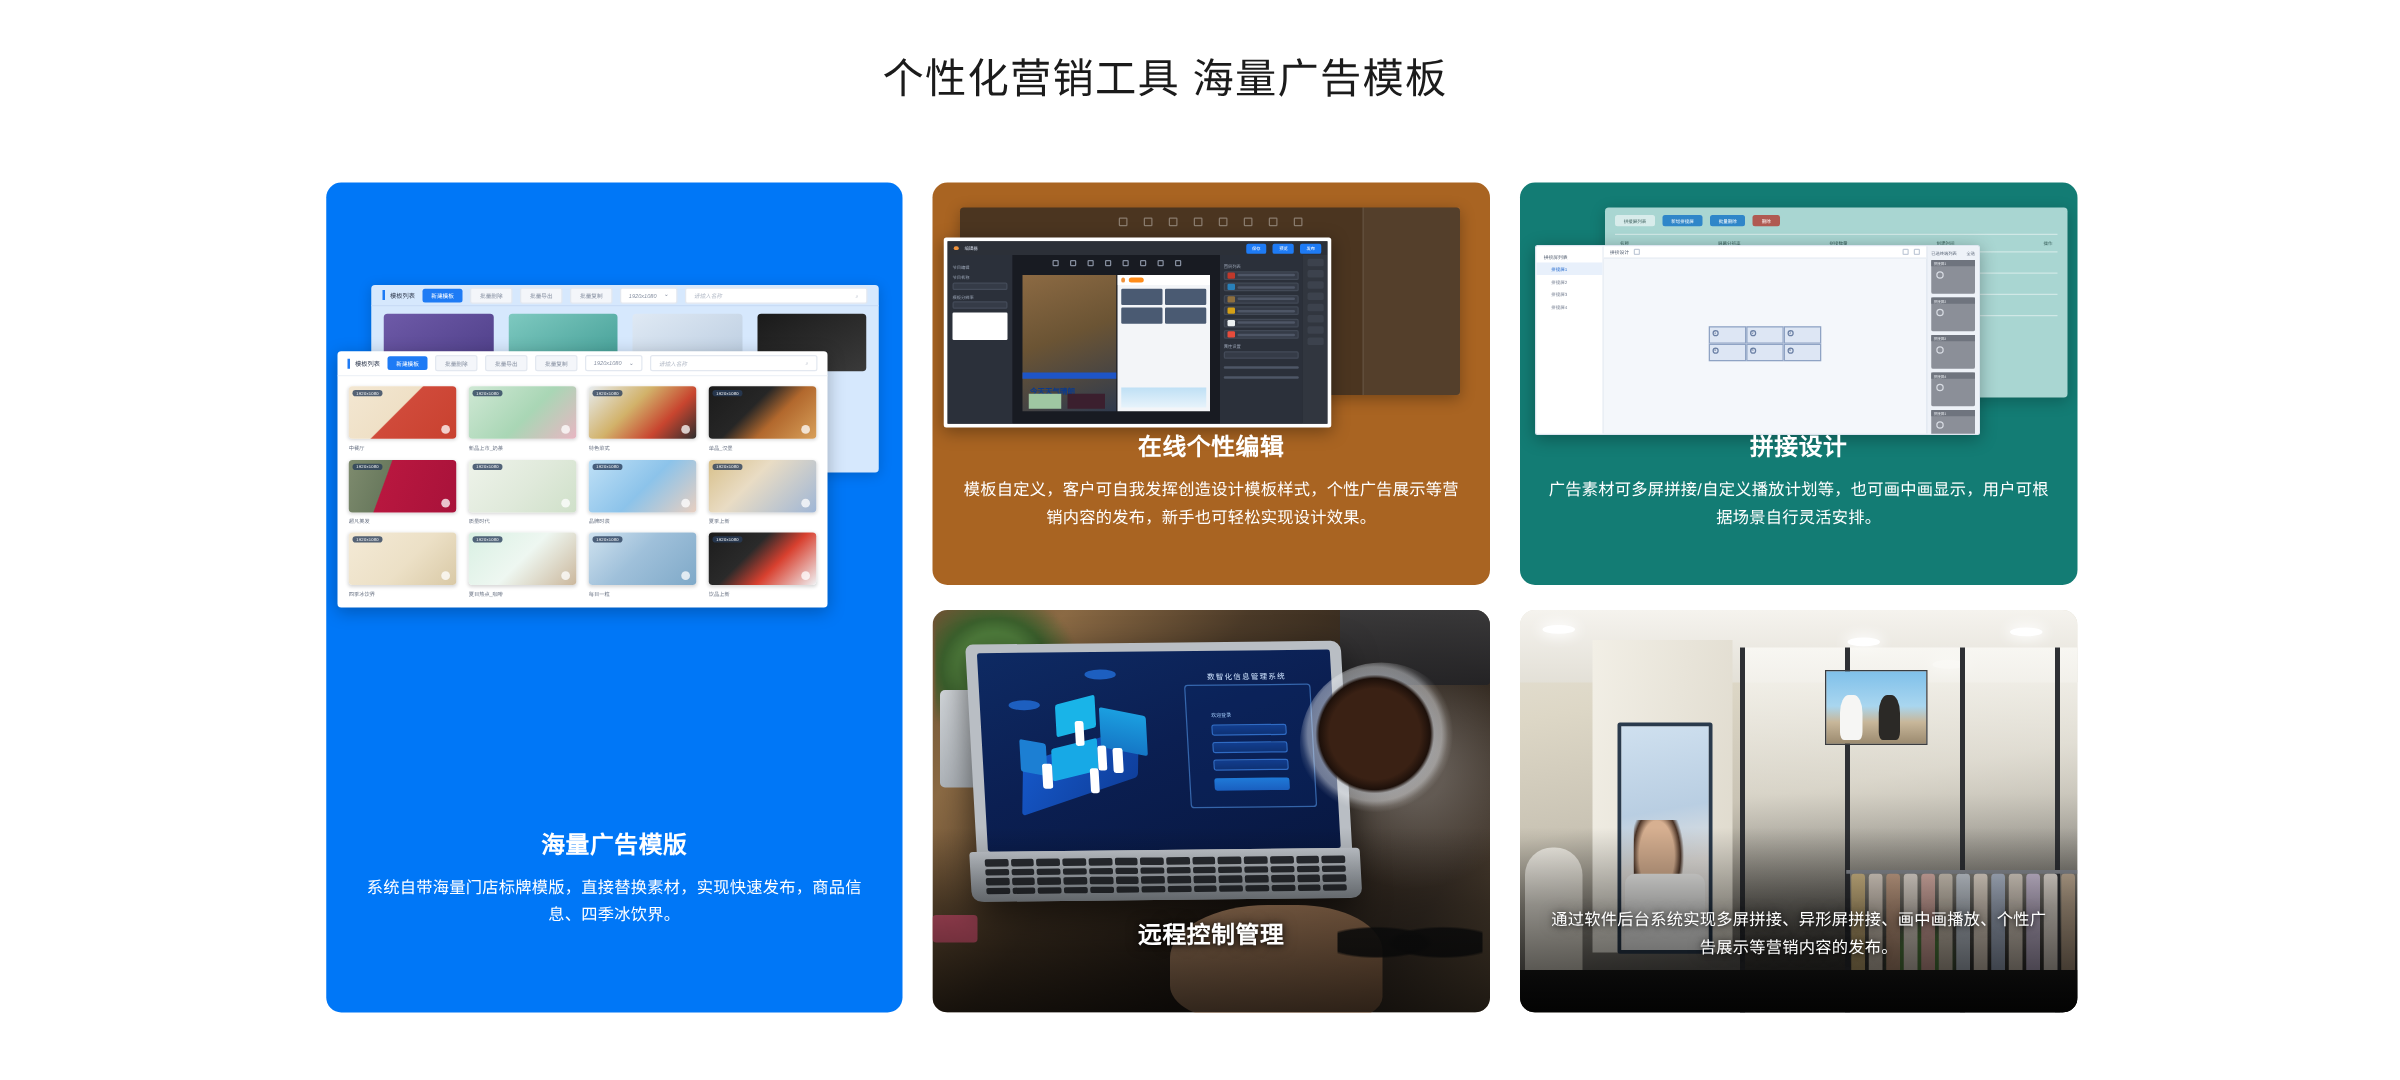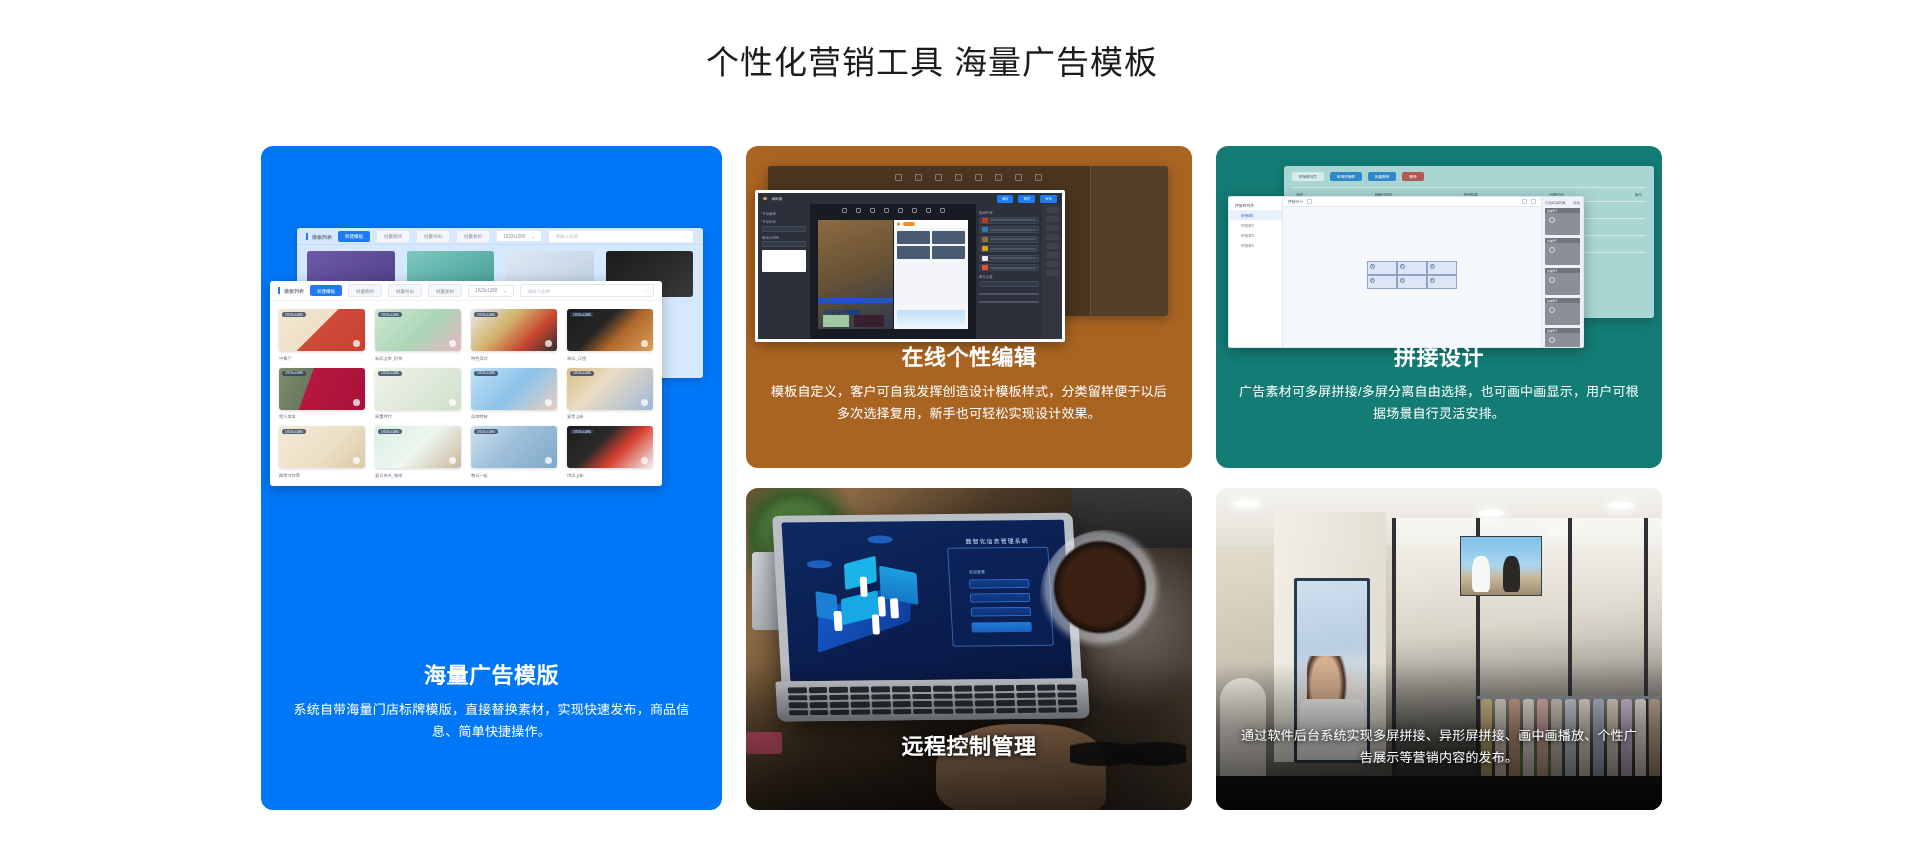--- a/index.html
+++ b/index.html
@@ -63,21 +63,21 @@
   .caption {
     position: absolute;
     left: 0;
     width: 100%;
     text-align: center;
     padding: 0 22px;
     z-index: 20;
     color: #ffffff;
   }
   .caption-title {
-    font-size: 22px;
+    font-size: 19px;
     font-weight: 700;
     letter-spacing: .5px;
     line-height: 1.5;
     margin-bottom: 7px;
   }
   .caption-desc {
     font-size: 13px;
     font-weight: 400;
     line-height: 1.75;
     letter-spacing: .2px;
@@ -563,21 +563,21 @@
                 <span class="badge"></span>
               </div>
               <div class="gw-cap">饮品上新</div>
             </div>
           </div>
         </div>
       </div>
 
       <div class="caption cap-pos-1">
         <div class="caption-title">海量广告模版</div>
-        <div class="caption-desc">系统自带海量门店标牌模版，直接替换素材，实现快速发布，商品信息、简单快捷操作。</div>
+        <div class="caption-desc">系统自带海量门店标牌模版，直接替换素材，实现快速发布，商品信息、四季冰饮界。</div>
       </div>
     </div>
 
     <div class="card" style="background:#A96422;">
 
       <div class="editor-back">
         <div class="eb-bar">
           <span class="eb-ic"></span>
           <span class="eb-ic"></span>
           <span class="eb-ic"></span>
@@ -686,21 +686,21 @@
               <span class="ef-fi"></span>
               <span class="ef-fi"></span>
               <span class="ef-fi"></span>
             </div>
           </div>
         </div>
       </div>
 
       <div class="caption cap-pos-2">
         <div class="caption-title">在线个性编辑</div>
-        <div class="caption-desc">模板自定义，客户可自我发挥创造设计模板样式，分类留样便于以后多次选择复用，新手也可轻松实现设计效果。</div>
+        <div class="caption-desc">模板自定义，客户可自我发挥创造设计模板样式，个性广告展示等营销内容的发布，新手也可轻松实现设计效果。</div>
       </div>
     </div>
 
     <div class="card" style="background:#137C74;">
 
       <div class="screen-back">
         <div class="sb-row">
           <span class="sb-chip">拼接屏列表</span>
           <span class="sb-btn-b">新增拼接屏</span>
           <span class="sb-btn-b">批量删除</span>
@@ -792,21 +792,21 @@
               <div class="bar">
                 <span>拼接屏1</span>
               </div>
               <span class="circ"></span>
             </div>
         </div>
       </div>
 
       <div class="caption cap-pos-3">
         <div class="caption-title">拼接设计</div>
-        <div class="caption-desc">广告素材可多屏拼接/多屏分离自由选择，也可画中画显示，用户可根据场景自行灵活安排。</div>
+        <div class="caption-desc">广告素材可多屏拼接/自定义播放计划等，也可画中画显示，用户可根据场景自行灵活安排。</div>
       </div>
     </div>
 
     <div class="card">
       <div class="photo-laptop">
         <div class="pl-plant"></div>
         <div class="pl-pot"></div>
         <div class="pl-notebook"></div>
         <div class="pl-eraser"></div>
 

